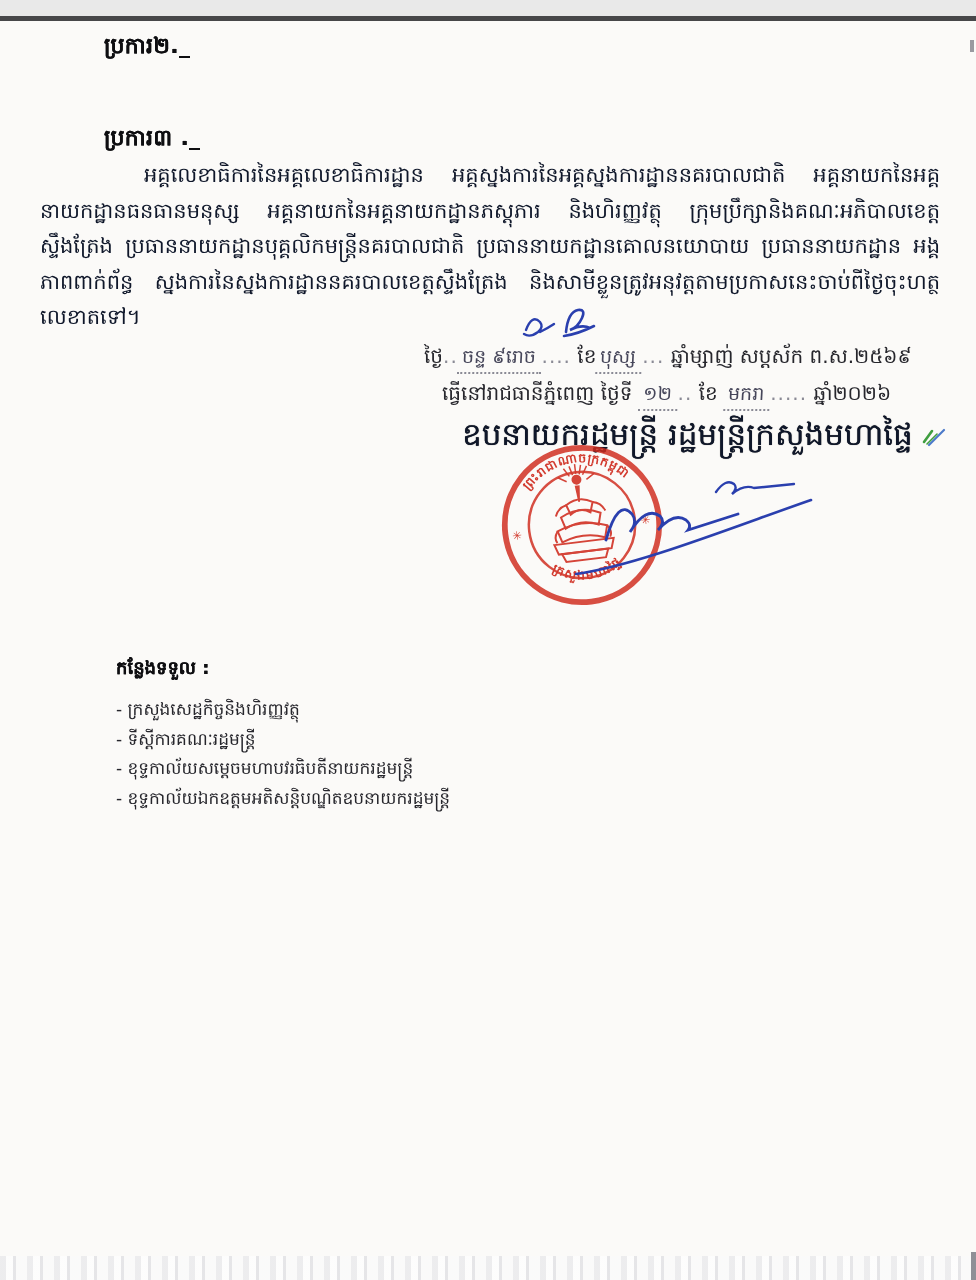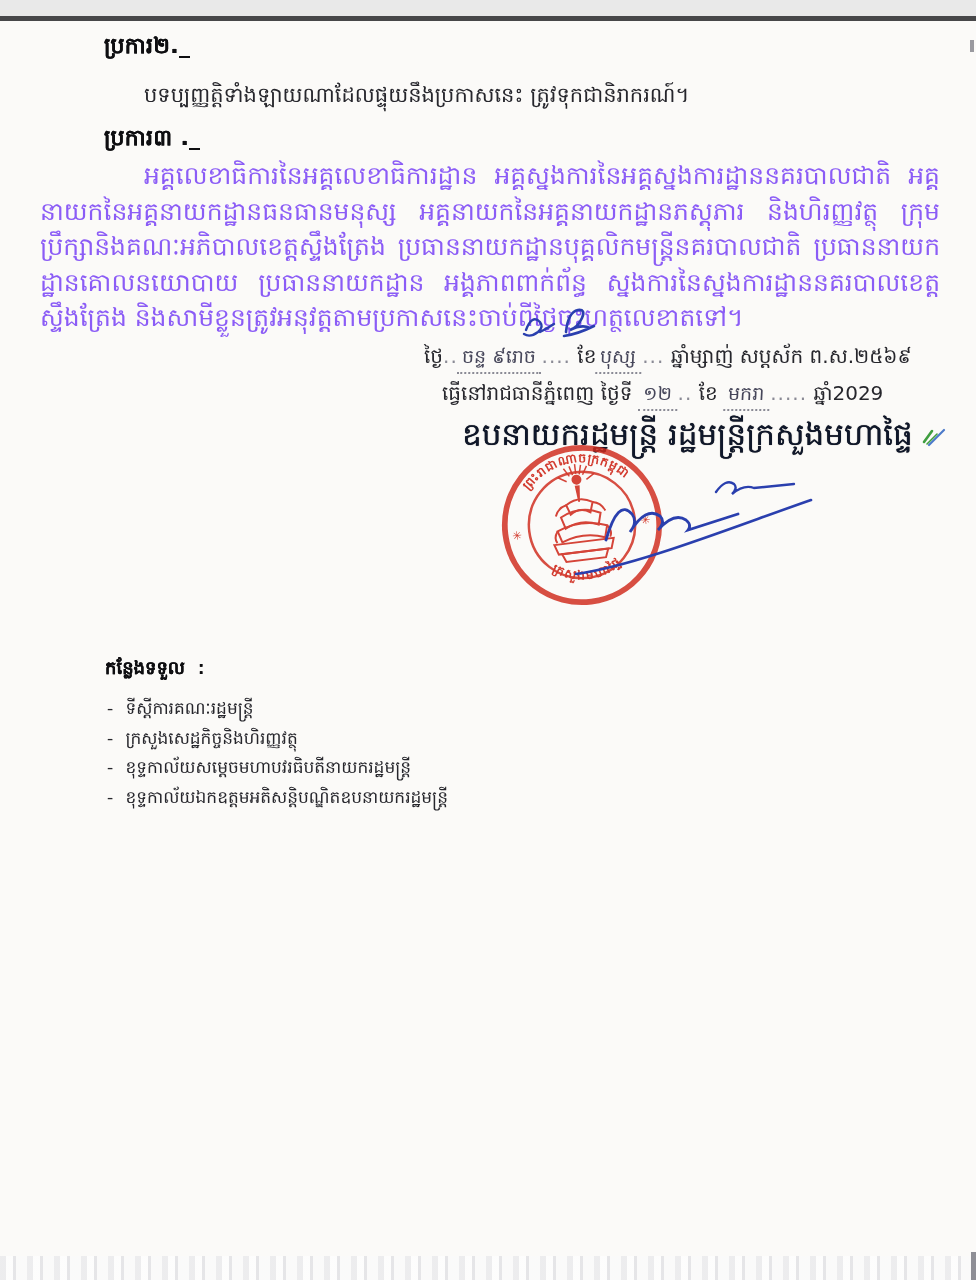--- a/index.html
+++ b/index.html
@@ -24,22 +24,22 @@
   }
   .h2 { top:16px; }
   .h3 { top:108px; }
 
   .para1 {
     position:absolute; top:62px; left:40px; width:880px;
     font-size:21px; line-height:34px; text-indent:104px; color:#26262c;
   }
   .para2 {
     position:absolute; top:142px; left:40px; width:900px;
-    font-size:25px; line-height:35.6px; text-indent:104px; text-align:justify;
-    color:#8b5cf6;
+    font-size:21px; line-height:35.6px; text-indent:104px; text-align:justify;
+    color:#0f172a;
   }
 
   .ink-marks { position:absolute; left:520px; top:280px; width:80px; height:48px; }
 
   .date-line1 { position:absolute; top:327px; left:424px; font-size:20px; color:#26262c; white-space:nowrap; }
   .date-line2 { position:absolute; top:364px; left:442px; font-size:20px; color:#26262c; white-space:nowrap; }
   .hand {
     color:#46465a; padding:0 6px 0 4px; border-bottom:2px dotted #8a8a95;
     transform:skewX(-3deg); display:inline-block; font-size:19px;
   }
@@ -52,55 +52,54 @@
   .check-mark { display:inline-block; vertical-align:middle; margin-left:8px; }
 
   .seal { position:absolute; left:492px; top:426px; width:180px; height:166px; transform:rotate(-7deg); opacity:.92; }
   .signature { position:absolute; left:566px; top:446px; width:250px; height:120px; }
 
   .signer-name {
     position:absolute; top:586px; left:556px; font-size:27px; font-weight:bold;
     color:#0c0c10; text-shadow:0 0 .8px #0c0c10; white-space:nowrap;
   }
 
-  .recipients { position:absolute; top:640px; left:105px; width:480px;font-family:Liberation Mono, monospace; }
+  .recipients { position:absolute; top:640px; left:116px; width:480px; }
   .recipients-heading { font-size:18px; font-weight:bold; color:#0e0e11; text-shadow:0 0 .6px #0e0e11; margin-bottom:12px; }
   .recipients-list { list-style:none; }
   .recipients-list li { font-size:17px; line-height:29.5px; color:#26262c; }
 </style>
 </head>
 <body>
 
 <div class="page">
   <div class="top-bar"></div>
   <div class="edge-tick"></div>
 
   <div class="heading h2">ប្រការ២._</div>
-  <div class="para1">បទប្បញ្ញត្តិទាំងឡាយណាដែលផ្ទុយនឹងប្រកាសនេះ ត្រូវទុកជានិរាករណ៍។</div>
 
   <div class="heading h3">ប្រការ៣ ._</div>
   <div class="para2">អគ្គលេខាធិការនៃអគ្គលេខាធិការដ្ឋាន អគ្គស្នងការនៃអគ្គស្នងការដ្ឋាននគរបាលជាតិ អគ្គនាយកនៃអគ្គនាយកដ្ឋានធនធានមនុស្ស អគ្គនាយកនៃអគ្គនាយកដ្ឋានភស្តុភារ និងហិរញ្ញវត្ថុ ក្រុមប្រឹក្សានិងគណៈអភិបាលខេត្តស្ទឹងត្រែង ប្រធាននាយកដ្ឋានបុគ្គលិកមន្ត្រីនគរបាលជាតិ ប្រធាននាយកដ្ឋានគោលនយោបាយ ប្រធាននាយកដ្ឋាន អង្គភាពពាក់ព័ន្ធ ស្នងការនៃស្នងការដ្ឋាននគរបាលខេត្តស្ទឹងត្រែង និងសាមីខ្លួនត្រូវអនុវត្តតាមប្រកាសនេះចាប់ពីថ្ងៃចុះហត្ថលេខាតទៅ។</div>
 
   <svg class="ink-marks" viewBox="0 0 80 48">
     <path d="M6,34 q6,-16 14,-8 q4,5 -2,10 q-8,6 -14,2 M20,36 q8,-4 14,-8" stroke="#2a3fae" stroke-width="2.4" fill="none" stroke-linecap="round"></path>
     <path d="M46,36 q2,-20 12,-22 q8,-1 4,8 q-4,9 -12,12 q12,-6 20,-2 M44,40 q14,-2 30,-10" stroke="#2a3fae" stroke-width="2.6" fill="none" stroke-linecap="round"></path>
   </svg>
 
   <div class="date-line1">
     <span>ថ្ងៃ</span><span class="dots">..</span><span class="hand">ចន្ទ ៩រោច</span><span class="dots">....</span>
     <span>ខែ</span><span class="hand">បុស្ស</span><span class="dots">...</span>
     <span>ឆ្នាំម្សាញ់ សប្តស័ក ព.ស.២៥៦៩</span>
   </div>
 
   <div class="date-line2">
     <span>ធ្វើនៅរាជធានីភ្នំពេញ ថ្ងៃទី</span>
     <span class="hand">១២</span><span class="dots">..</span>
     <span>ខែ</span>
     <span class="hand">មករា</span><span class="dots">.....</span>
-    <span>ឆ្នាំ2029</span>
+    <span>ឆ្នាំ២០២៦</span>
   </div>
 
   <div class="minister-title">
     <span>ឧបនាយករដ្ឋមន្ត្រី រដ្ឋមន្ត្រីក្រសួងមហាផ្ទៃ</span><span class="check-mark">
       <svg width="26" height="22" viewBox="0 0 26 22">
         <path d="M3,16 L11,5" stroke="#3f9e3f" stroke-width="2.6" fill="none" stroke-linecap="round"></path>
         <path d="M8,19 L23,4" stroke="#4b79c9" stroke-width="2.2" fill="none" stroke-linecap="round"></path>
         <path d="M6,18 L16,8" stroke="#3f9e3f" stroke-width="1.6" fill="none" stroke-linecap="round"></path>
       </svg>
     </span>
@@ -140,22 +139,22 @@
   <svg class="signature" viewBox="0 0 250 120">
     <path d="M40,78 q12,-42 26,-26 q6,8 -2,18 q16,-26 30,-16 q6,6 -2,14 q16,-18 28,-10 q6,5 2,10 l 50,-16" stroke="#2a3fae" stroke-width="2.8" fill="none" stroke-linecap="round"></path>
     <path d="M150,30 q10,-14 18,-8 q4,4 -2,10 q12,-10 22,-6 l 40,-4" stroke="#2a3fae" stroke-width="2.4" fill="none" stroke-linecap="round"></path>
     <path d="M10,112 C 70,104 170,64 245,38" stroke="#2a3fae" stroke-width="2.6" fill="none" stroke-linecap="round"></path>
   </svg>
 
 
   <div class="recipients">
     <div class="recipients-heading">កន្លែងទទួល :</div>
     <ul class="recipients-list">
+      <li>- ក្រសួងសេដ្ឋកិច្ចនិងហិរញ្ញវត្ថុ</li>
       <li>- ទីស្តីការគណៈរដ្ឋមន្ត្រី</li>
-      <li>- ក្រសួងសេដ្ឋកិច្ចនិងហិរញ្ញវត្ថុ</li>
       <li>- ខុទ្ទកាល័យសម្តេចមហាបវរធិបតីនាយករដ្ឋមន្ត្រី</li>
       <li>- ខុទ្ទកាល័យឯកឧត្តមអតិសន្តិបណ្ឌិតឧបនាយករដ្ឋមន្ត្រី</li>
     </ul>
   </div>
 
   <div class="bottom-band"></div>
   <div class="bottom-right-sliver"></div>
 </div>
 
 </body></html>

